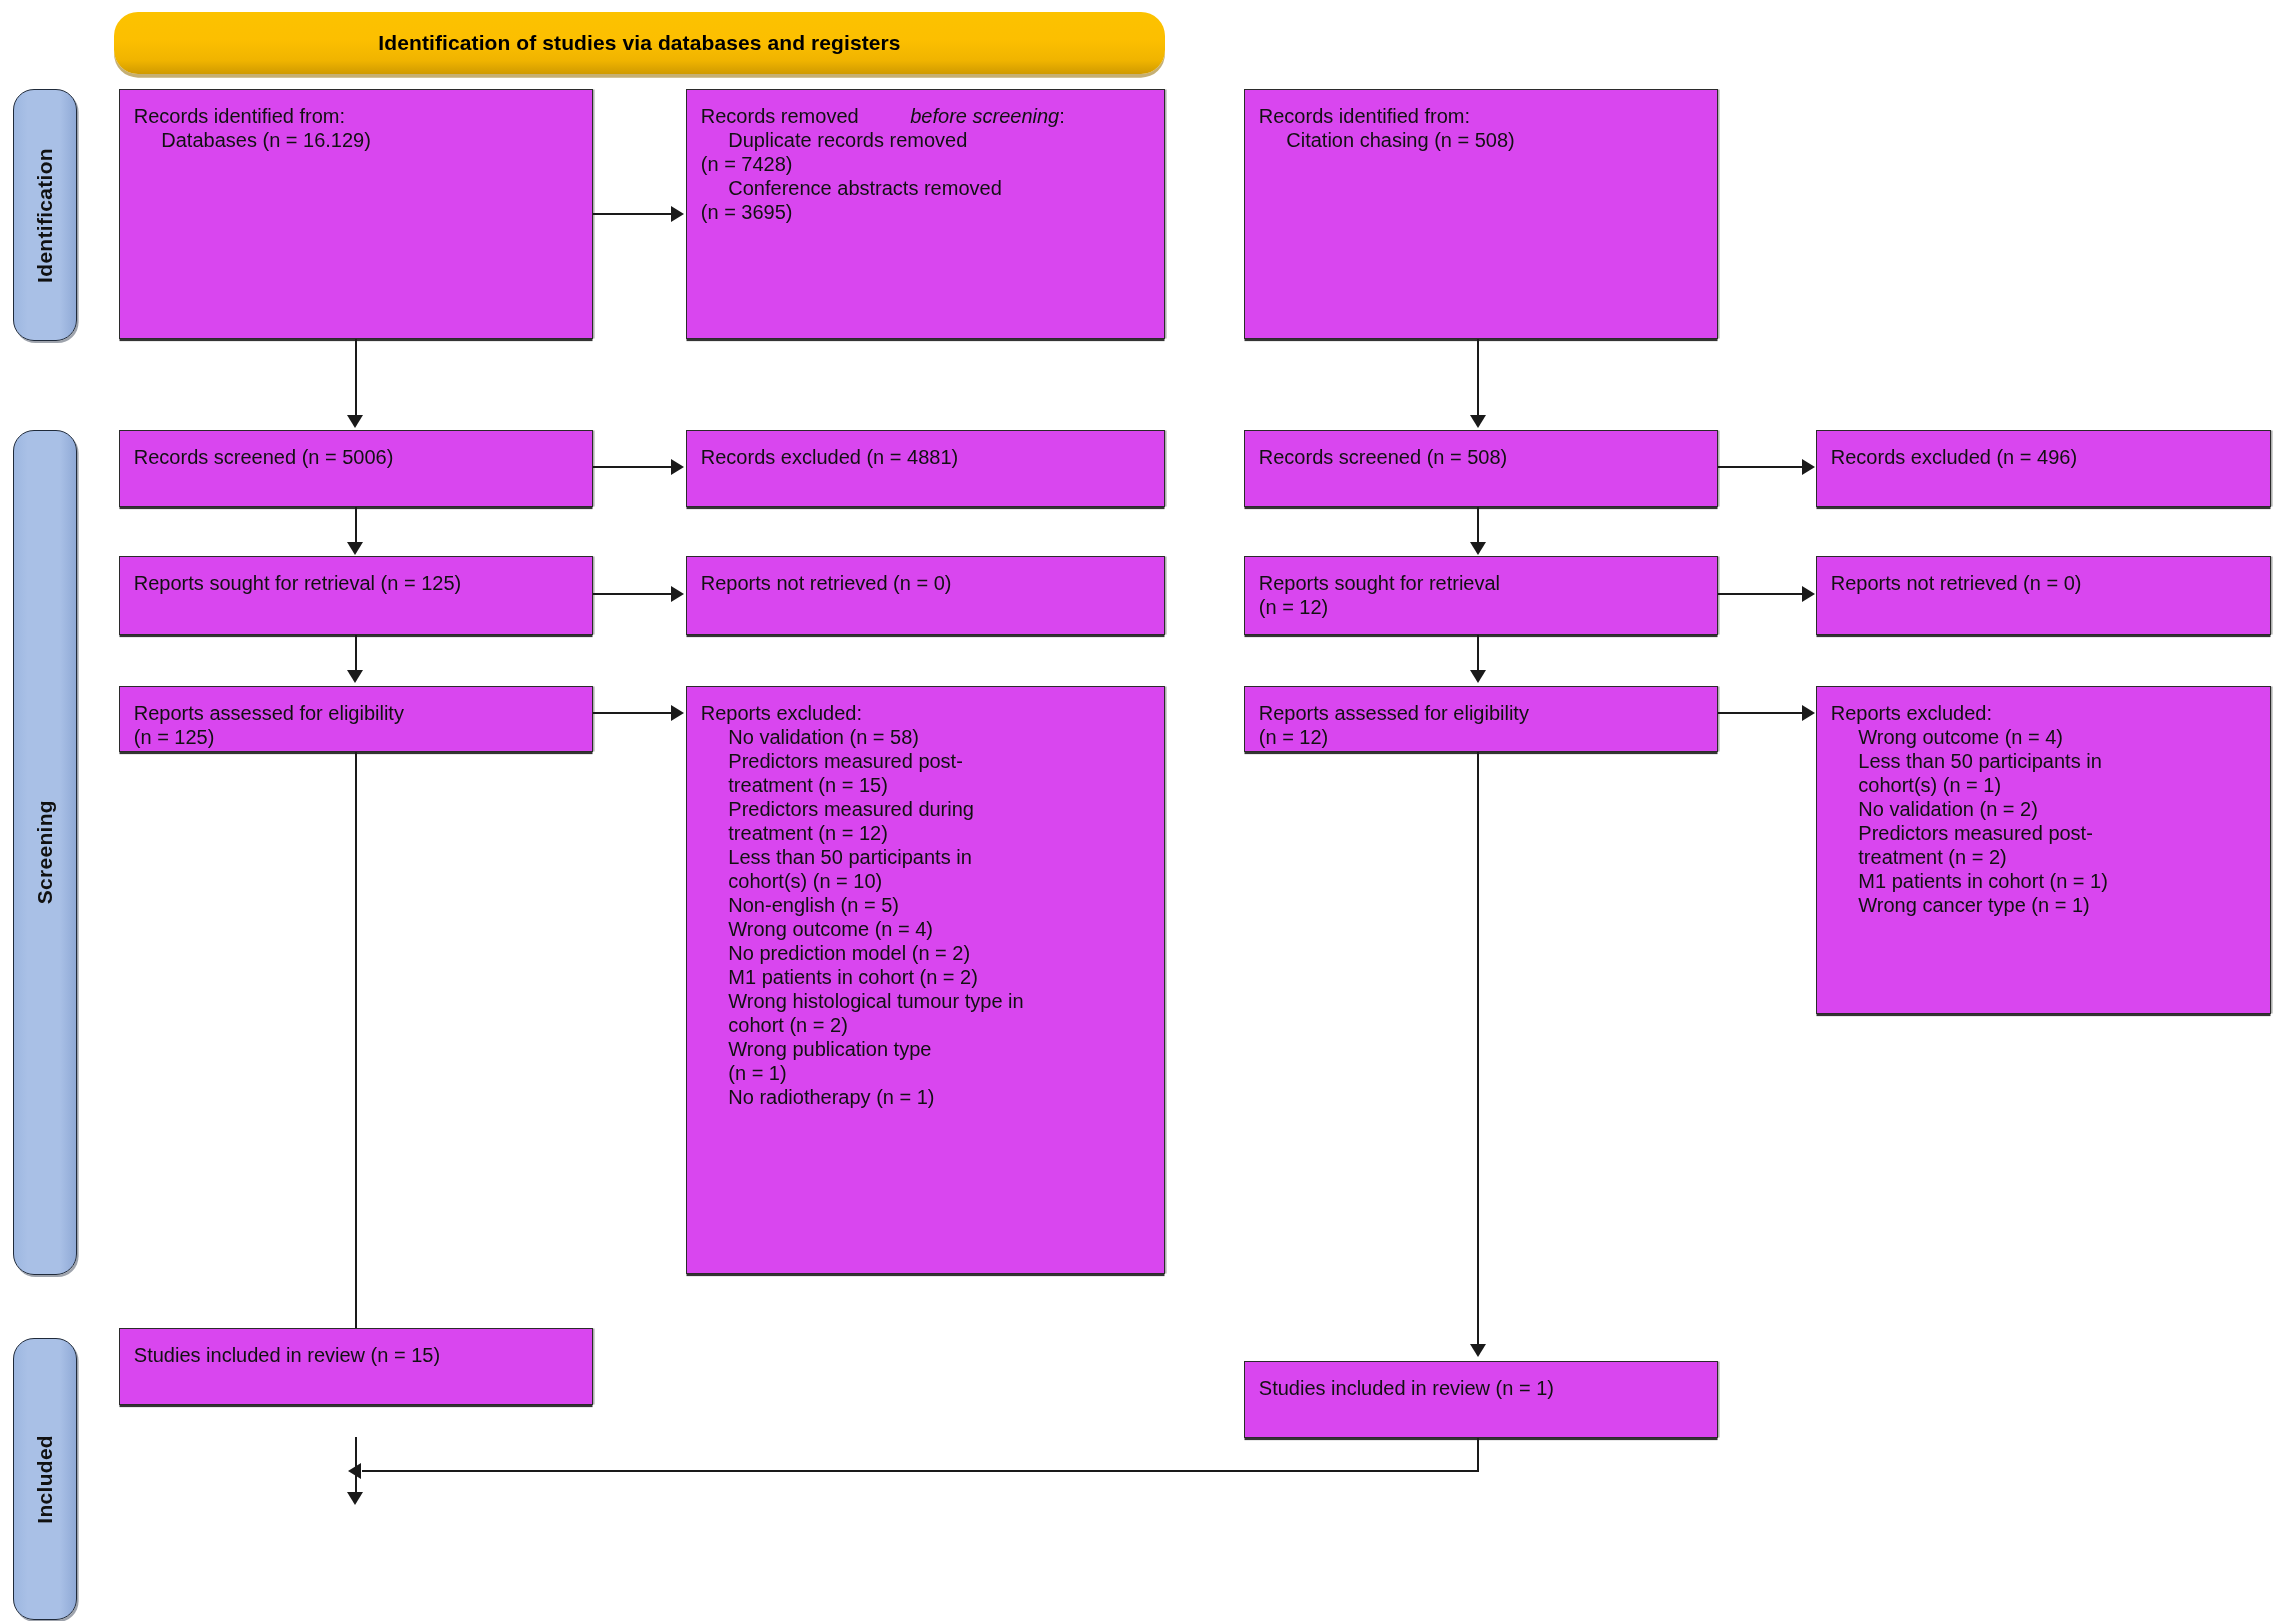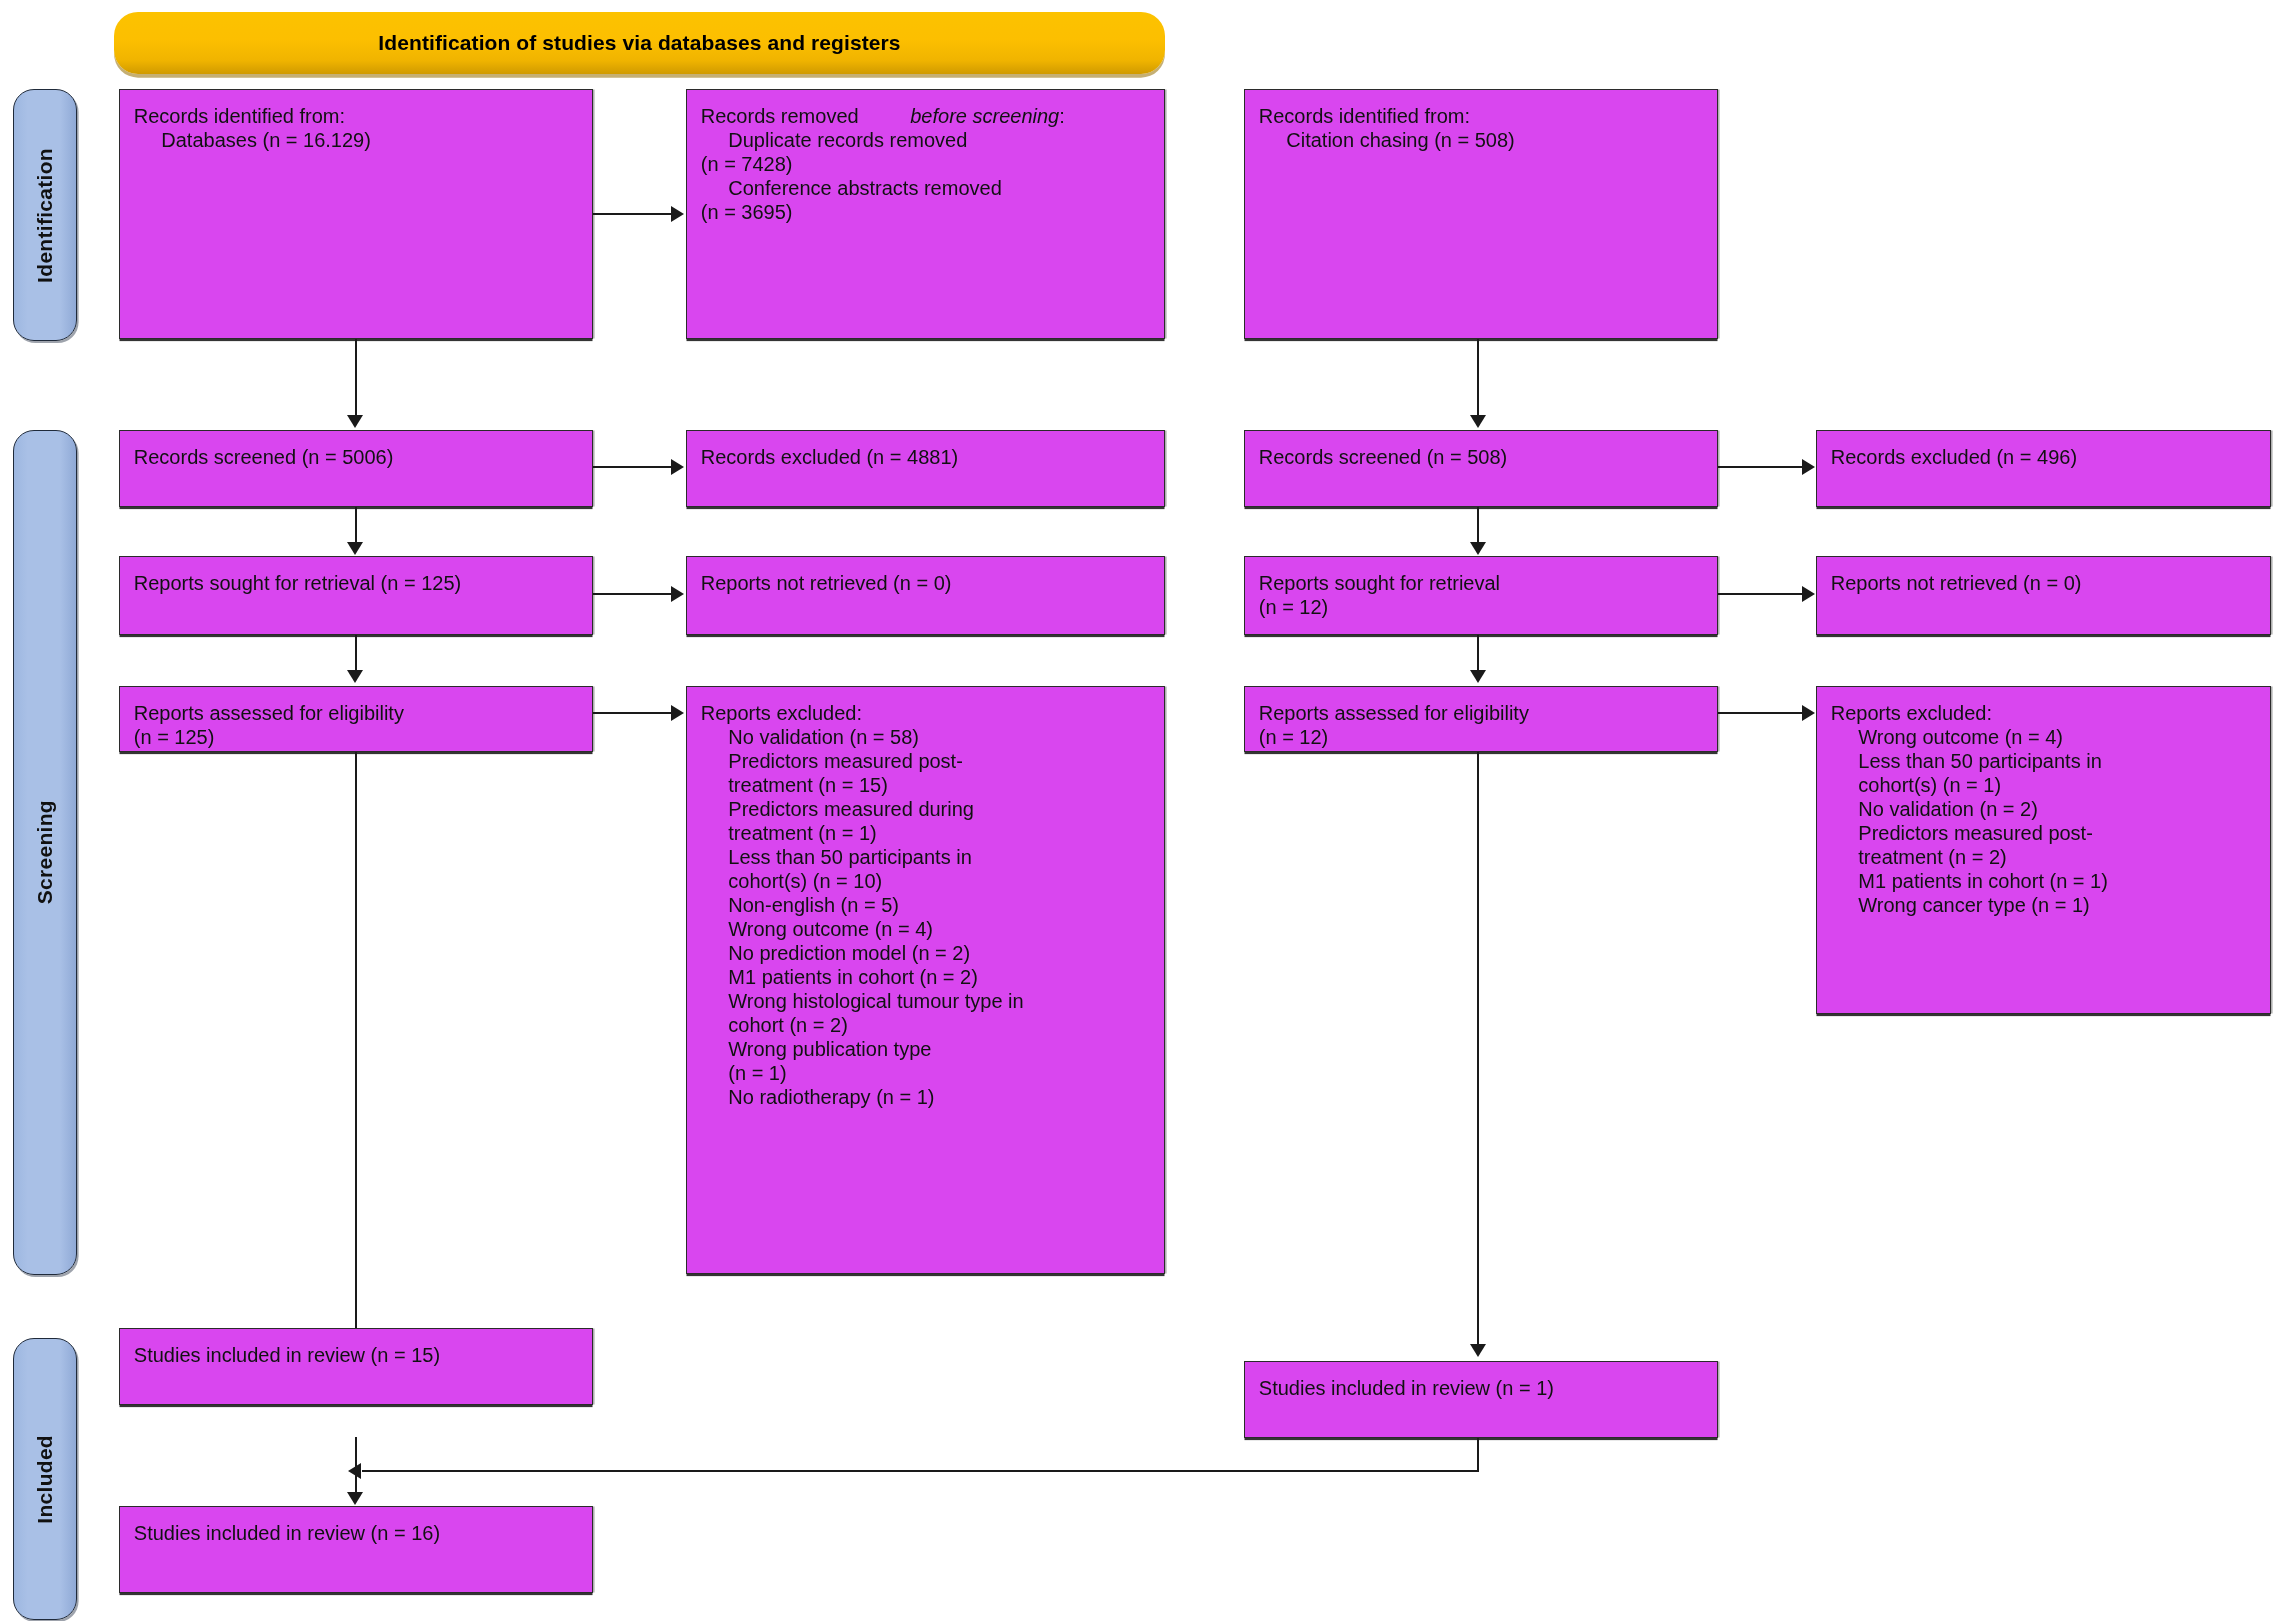--- a/index.html
+++ b/index.html
@@ -120,21 +120,21 @@
     <p>(n = 125)</p>
   </div>
 
   <div class="box" style="left:686px;top:686px;width:479px;height:588px;">
     <p>Reports excluded:</p>
     <div id="left-excl-items">
         <p class="ind">No validation (n = 58)</p>
         <p class="ind">Predictors measured post-
 treatment (n = 15)</p>
         <p class="ind">Predictors measured during
-treatment (n = 1)</p>
+treatment (n = 12)</p>
         <p class="ind">Less than 50 participants in
 cohort(s) (n = 10)</p>
         <p class="ind">Non-english (n = 5)</p>
         <p class="ind">Wrong outcome (n = 4)</p>
         <p class="ind">No prediction model (n = 2)</p>
         <p class="ind">M1 patients in cohort (n = 2)</p>
         <p class="ind">Wrong histological tumour type in
 cohort (n = 2)</p>
         <p class="ind">Wrong publication type
 (n = 1)</p>
@@ -147,23 +147,20 @@
   <div class="ln vln" style="left:355px;top:752px;height:593px;"></div>
   <div class="arr-d" style="left:347px;top:1344px;"></div>
 
   <div class="box" style="left:119px;top:1328px;width:474px;height:77px;">
     <p>Studies included in review (n = 15)</p>
   </div>
 
   <div class="ln vln" style="left:355px;top:1437px;height:58px;"></div>
   <div class="arr-d" style="left:347px;top:1492px;"></div>
 
-  <div class="box" style="left:119px;top:1506px;width:474px;height:87px;">
-    <p>Studies included in review (n = 16)</p>
-  </div>
 
   <div class="ln vln" style="left:1477px;top:1437px;height:33px;"></div>
   <div class="ln hln" style="left:362px;top:1470px;width:1117px;"></div>
   <div class="arr-l" style="left:348px;top:1463px;"></div>
 
   <div class="box" style="left:1244px;top:89px;width:474px;height:250px;">
     <p>Records identified from:</p>
     <p class="ind">Citation chasing (n = 508)</p>
   </div>
 

